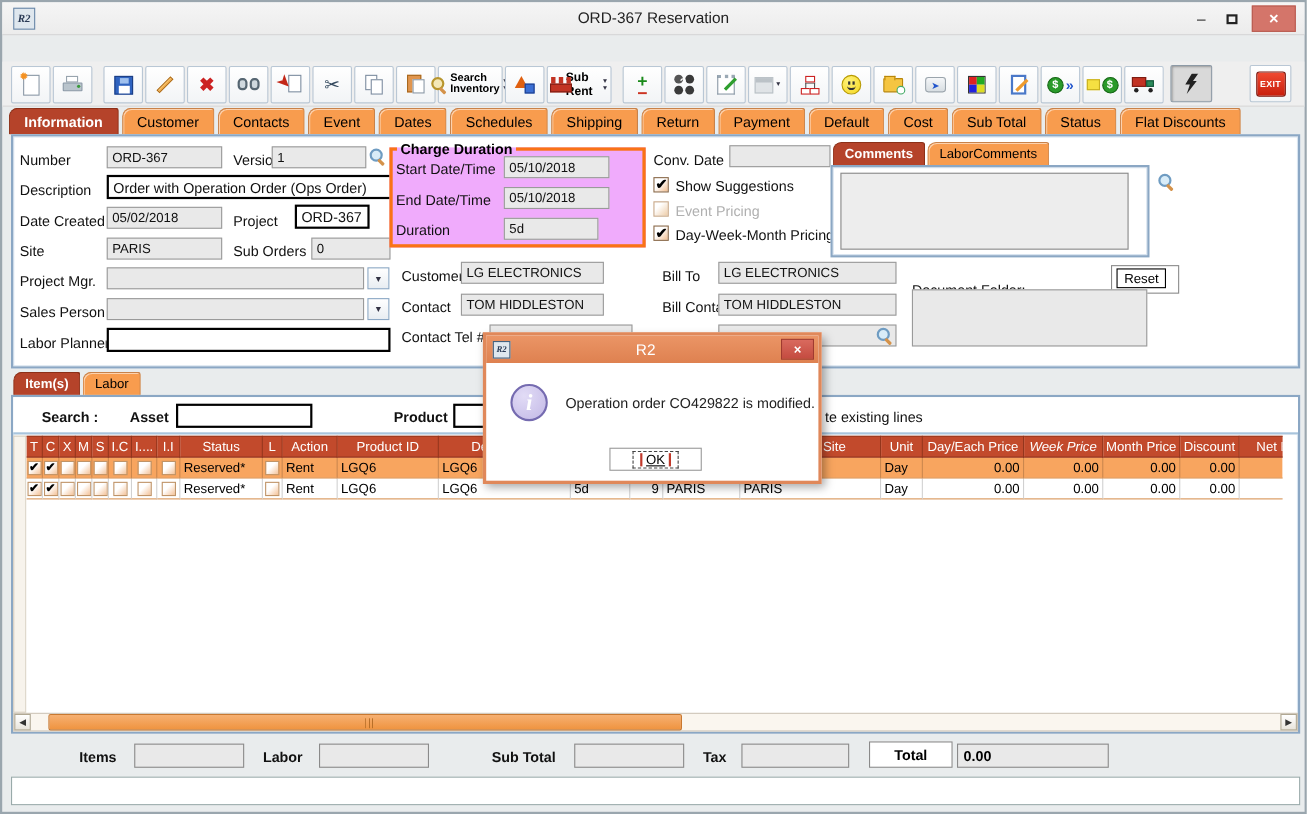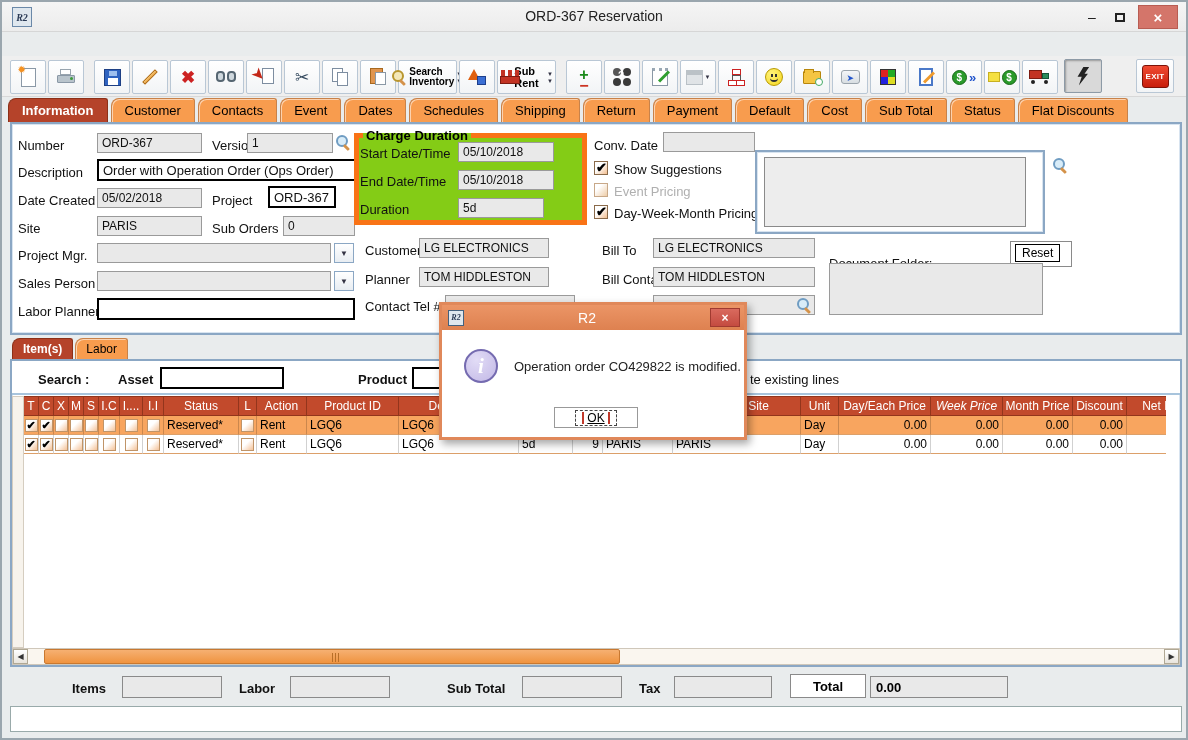--- a/index.html
+++ b/index.html
@@ -115,21 +115,21 @@
   .tab.active{background:#b5432a;color:#fff;font-weight:bold;border-color:#8c3018;box-shadow:none;}
   .tab.small{height:21px;font-size:12px;padding:0 10px;}
 
   
   .panel{position:absolute;background:#fff;border:2px solid #8ba7c4;box-shadow:inset 0 0 0 1px #d8e4f0;}
   .lbl{position:absolute;font-size:13px;color:#111;white-space:nowrap;}
   .field{position:absolute;height:20px;background:#e9e9e9;border:1px solid #9a9a9a;font-size:12px;color:#111;display:flex;align-items:center;padding:0 4px;white-space:nowrap;overflow:hidden;}
   .field.white{background:#fff;border:2px solid #000;height:22px;font-size:13px;}
   .field .mag{position:absolute;right:2px;top:2px;}
   .ddbtn{position:absolute;width:20px;height:20px;background:linear-gradient(#fff,#e8edf2);border:1px solid #8ba7c4;font-size:8px;color:#334;display:flex;align-items:center;justify-content:center;}
-  fieldset.group{position:absolute;border:5px solid #f97316;margin:0;padding:0;background:#84cc16;}
+  fieldset.group{position:absolute;border:3px solid #f97316;margin:0;padding:0;background:#f0abfc;}
   fieldset.group legend{font:bold 13px "Liberation Sans",sans-serif;margin-left:4px;padding:0 3px;}
   .cbx{position:absolute;width:14px;height:14px;border:1px solid #8a6a4a;background:linear-gradient(135deg,#fff 40%,#f2bd8e);}
   .cbx.on::after{content:"✔";position:absolute;left:1px;top:-2px;font-size:13px;font-weight:bold;color:#000;}
   .cbx.dis{border-color:#c8a888;background:linear-gradient(135deg,#fff 30%,#eecda8);}
   .cblbl{position:absolute;font-size:13px;color:#111;}
   .cblbl.dis{color:#b0b0b0;}
 
   .commentbox{position:absolute;background:#ededed;border:1px solid #8a8a8a;}
   .resetwrap{position:absolute;border:1px solid #8a8a8a;background:#fff;}
   .btn-reset{position:absolute;border:1px solid #000;background:#fff;font-size:12px;padding:1px 6px;}
@@ -441,37 +441,41 @@
   <span class="lbl" style="left:592px;top:136px">Conv. Date</span>
   <div class="field" style="left:661px;top:130px;width:92px"></div>
   <span class="cbx on" style="left:592px;top:159px"></span>
   <span class="cblbl" style="left:612px;top:160px">Show Suggestions</span>
   <span class="cbx dis" style="left:592px;top:181px"></span>
   <span class="cblbl dis" style="left:612px;top:182px">Event Pricing</span>
   <span class="cbx on" style="left:592px;top:203px"></span>
   <span class="cblbl" style="left:612px;top:204px">Day-Week-Month Pricing</span>
 
   
+  <div class="abs" style="left:755px;top:127px;display:flex;gap:2px">
+    <div class="tab small active">Comments</div>
+    <div class="tab small">LaborComments</div>
+  </div>
   <div class="panel" style="left:753px;top:148px;width:290px;height:84px;border-width:2px"></div>
   <div class="commentbox" style="left:762px;top:155px;width:262px;height:70px"></div>
   <span class="mag abs" style="left:1012px;top:156px"></span>
 
   
   <span class="lbl" style="left:827px;top:254px">Document Folder:</span>
   <div class="resetwrap" style="left:1008px;top:239px;width:62px;height:26px"></div>
   <button class="btn-reset" style="left:1013px;top:242px">Reset</button>
   <div class="field" style="left:827px;top:261px;width:214px;height:52px"></div>
 
   
   <span class="lbl" style="left:363px;top:241px">Customer</span>
   <div class="field" style="left:417px;top:236px;width:130px">LG ELECTRONICS</div>
   <span class="lbl" style="left:600px;top:241px">Bill To</span>
   <div class="field" style="left:651px;top:236px;width:162px">LG ELECTRONICS</div>
 
-  <span class="lbl" style="left:363px;top:270px">Planner</span>
+  <span class="lbl" style="left:363px;top:270px">Contact</span>
   <div class="field" style="left:417px;top:265px;width:130px">TOM HIDDLESTON</div>
   <span class="lbl" style="left:600px;top:270px">Bill Contact</span>
   <div class="field" style="left:651px;top:265px;width:162px">TOM HIDDLESTON</div>
 
   <span class="lbl" style="left:363px;top:297px">Contact Tel #</span>
   <div class="field" style="left:443px;top:293px;width:130px"></div>
   <div class="field" style="left:651px;top:293px;width:162px">
       <span class="mag"></span>
     </div>
 

